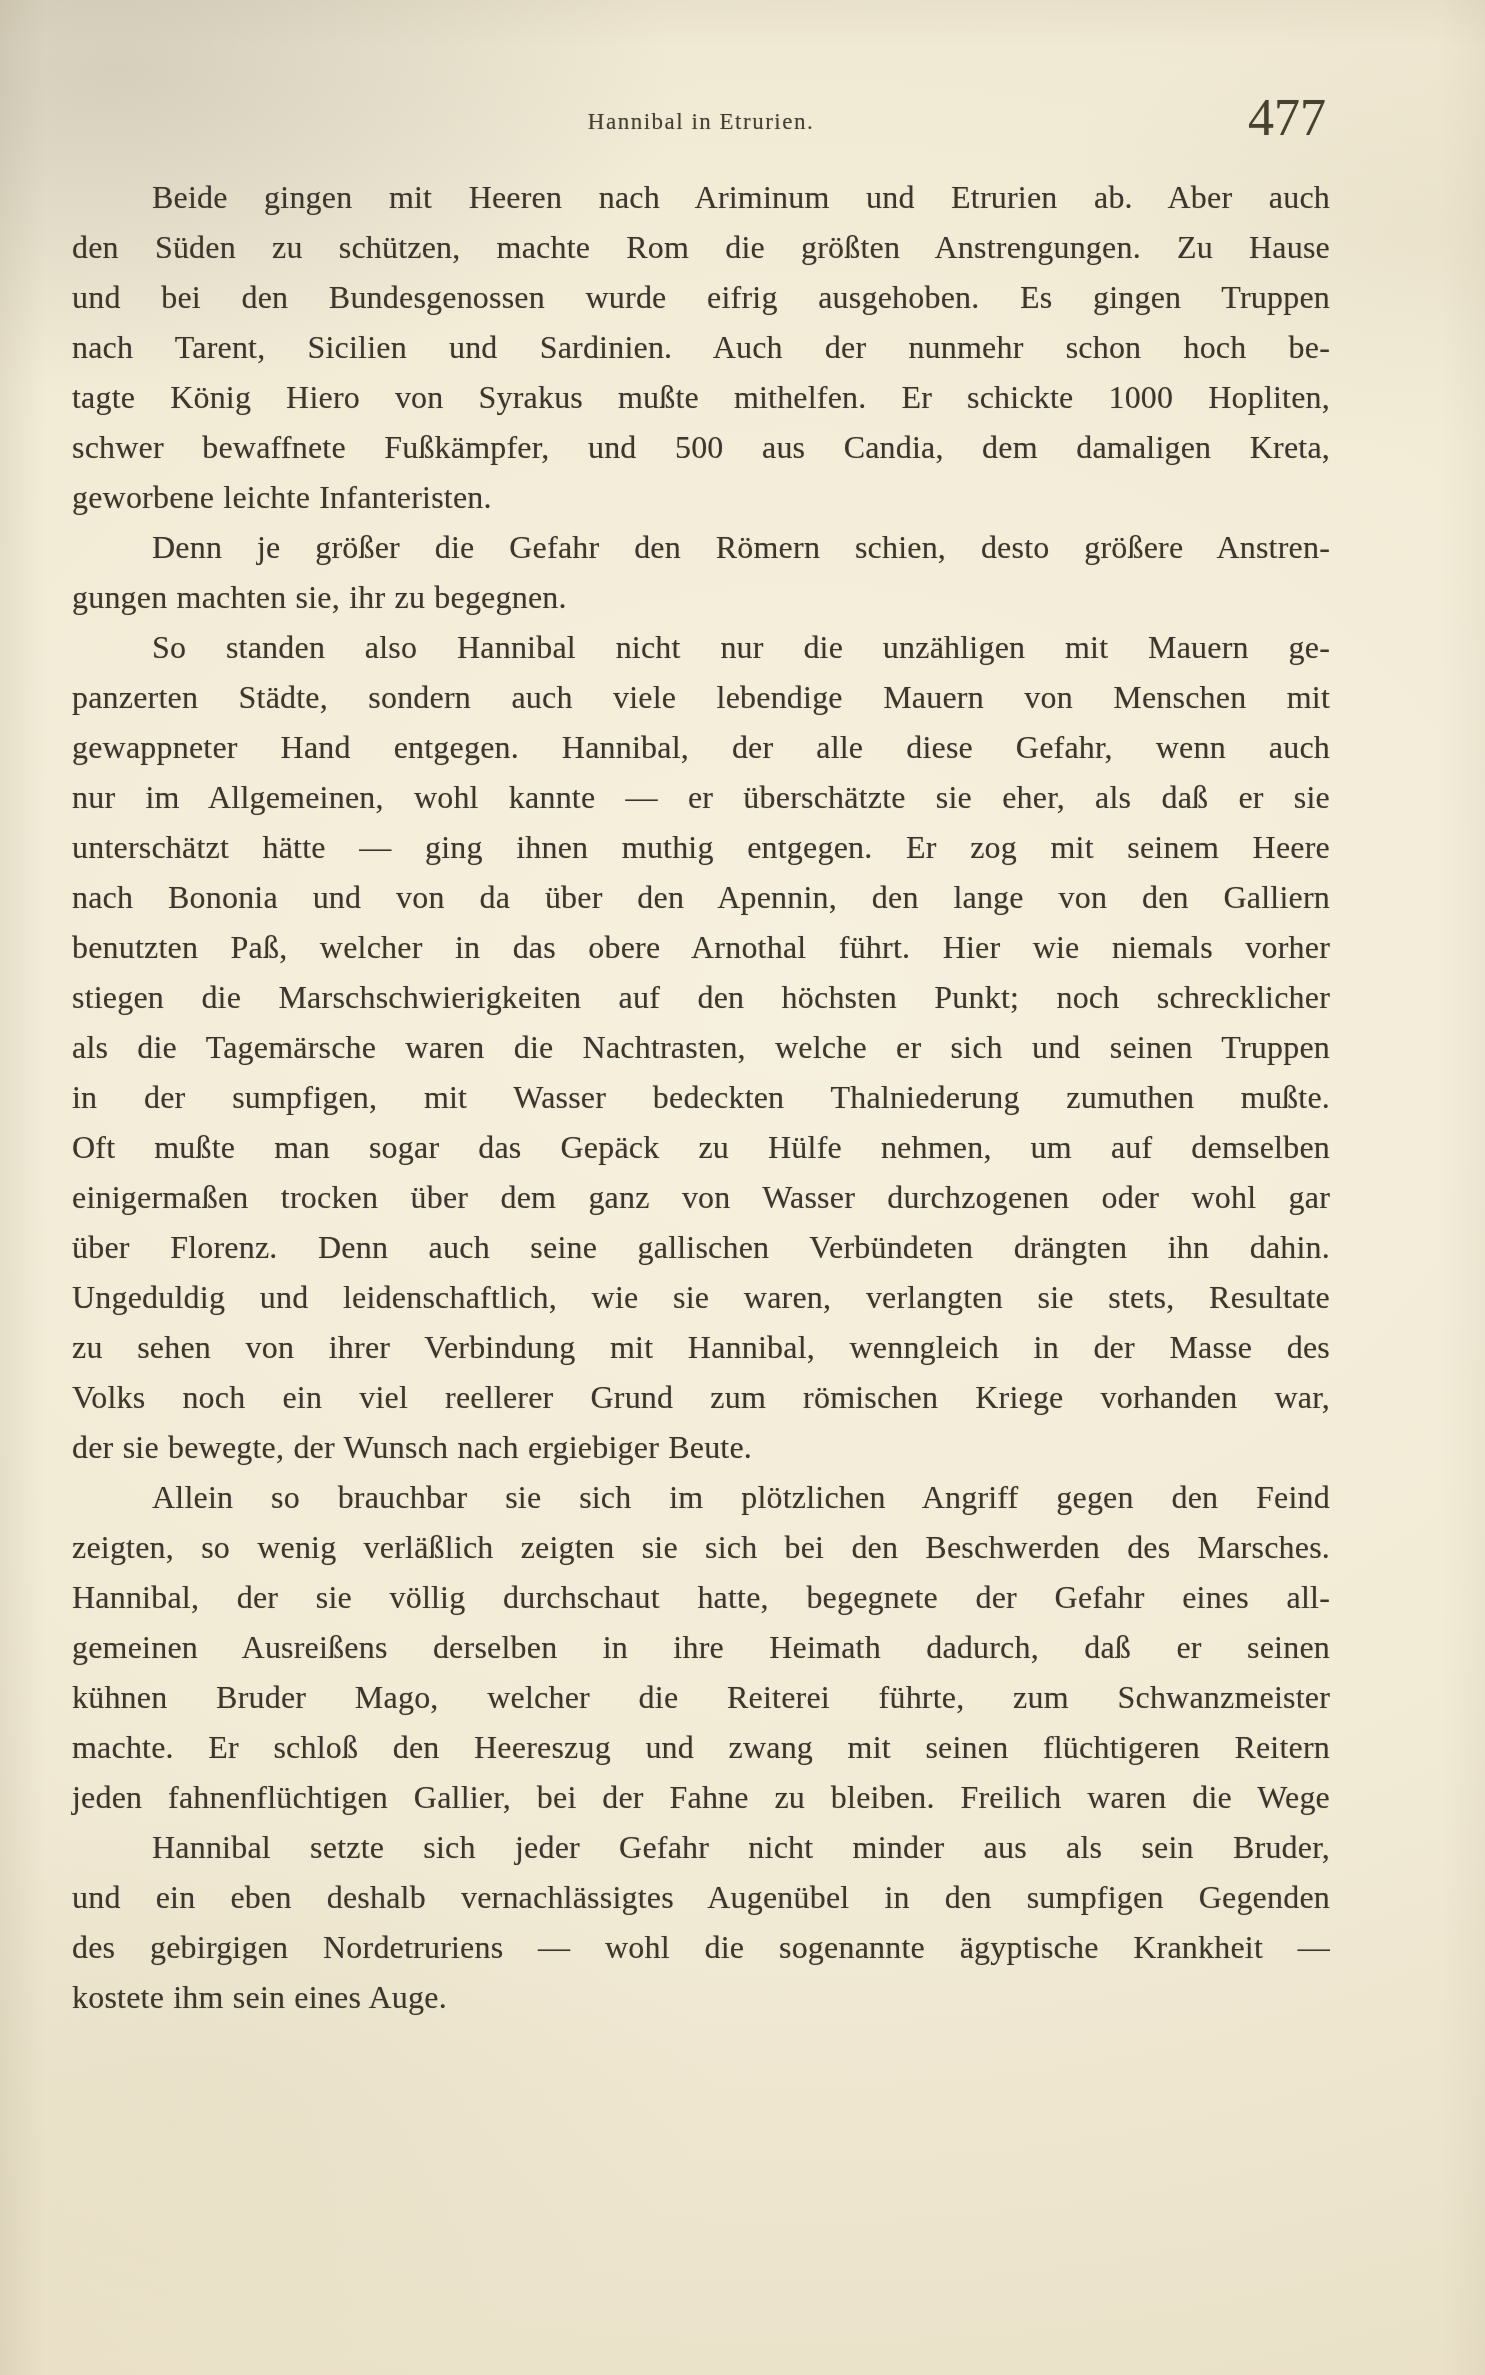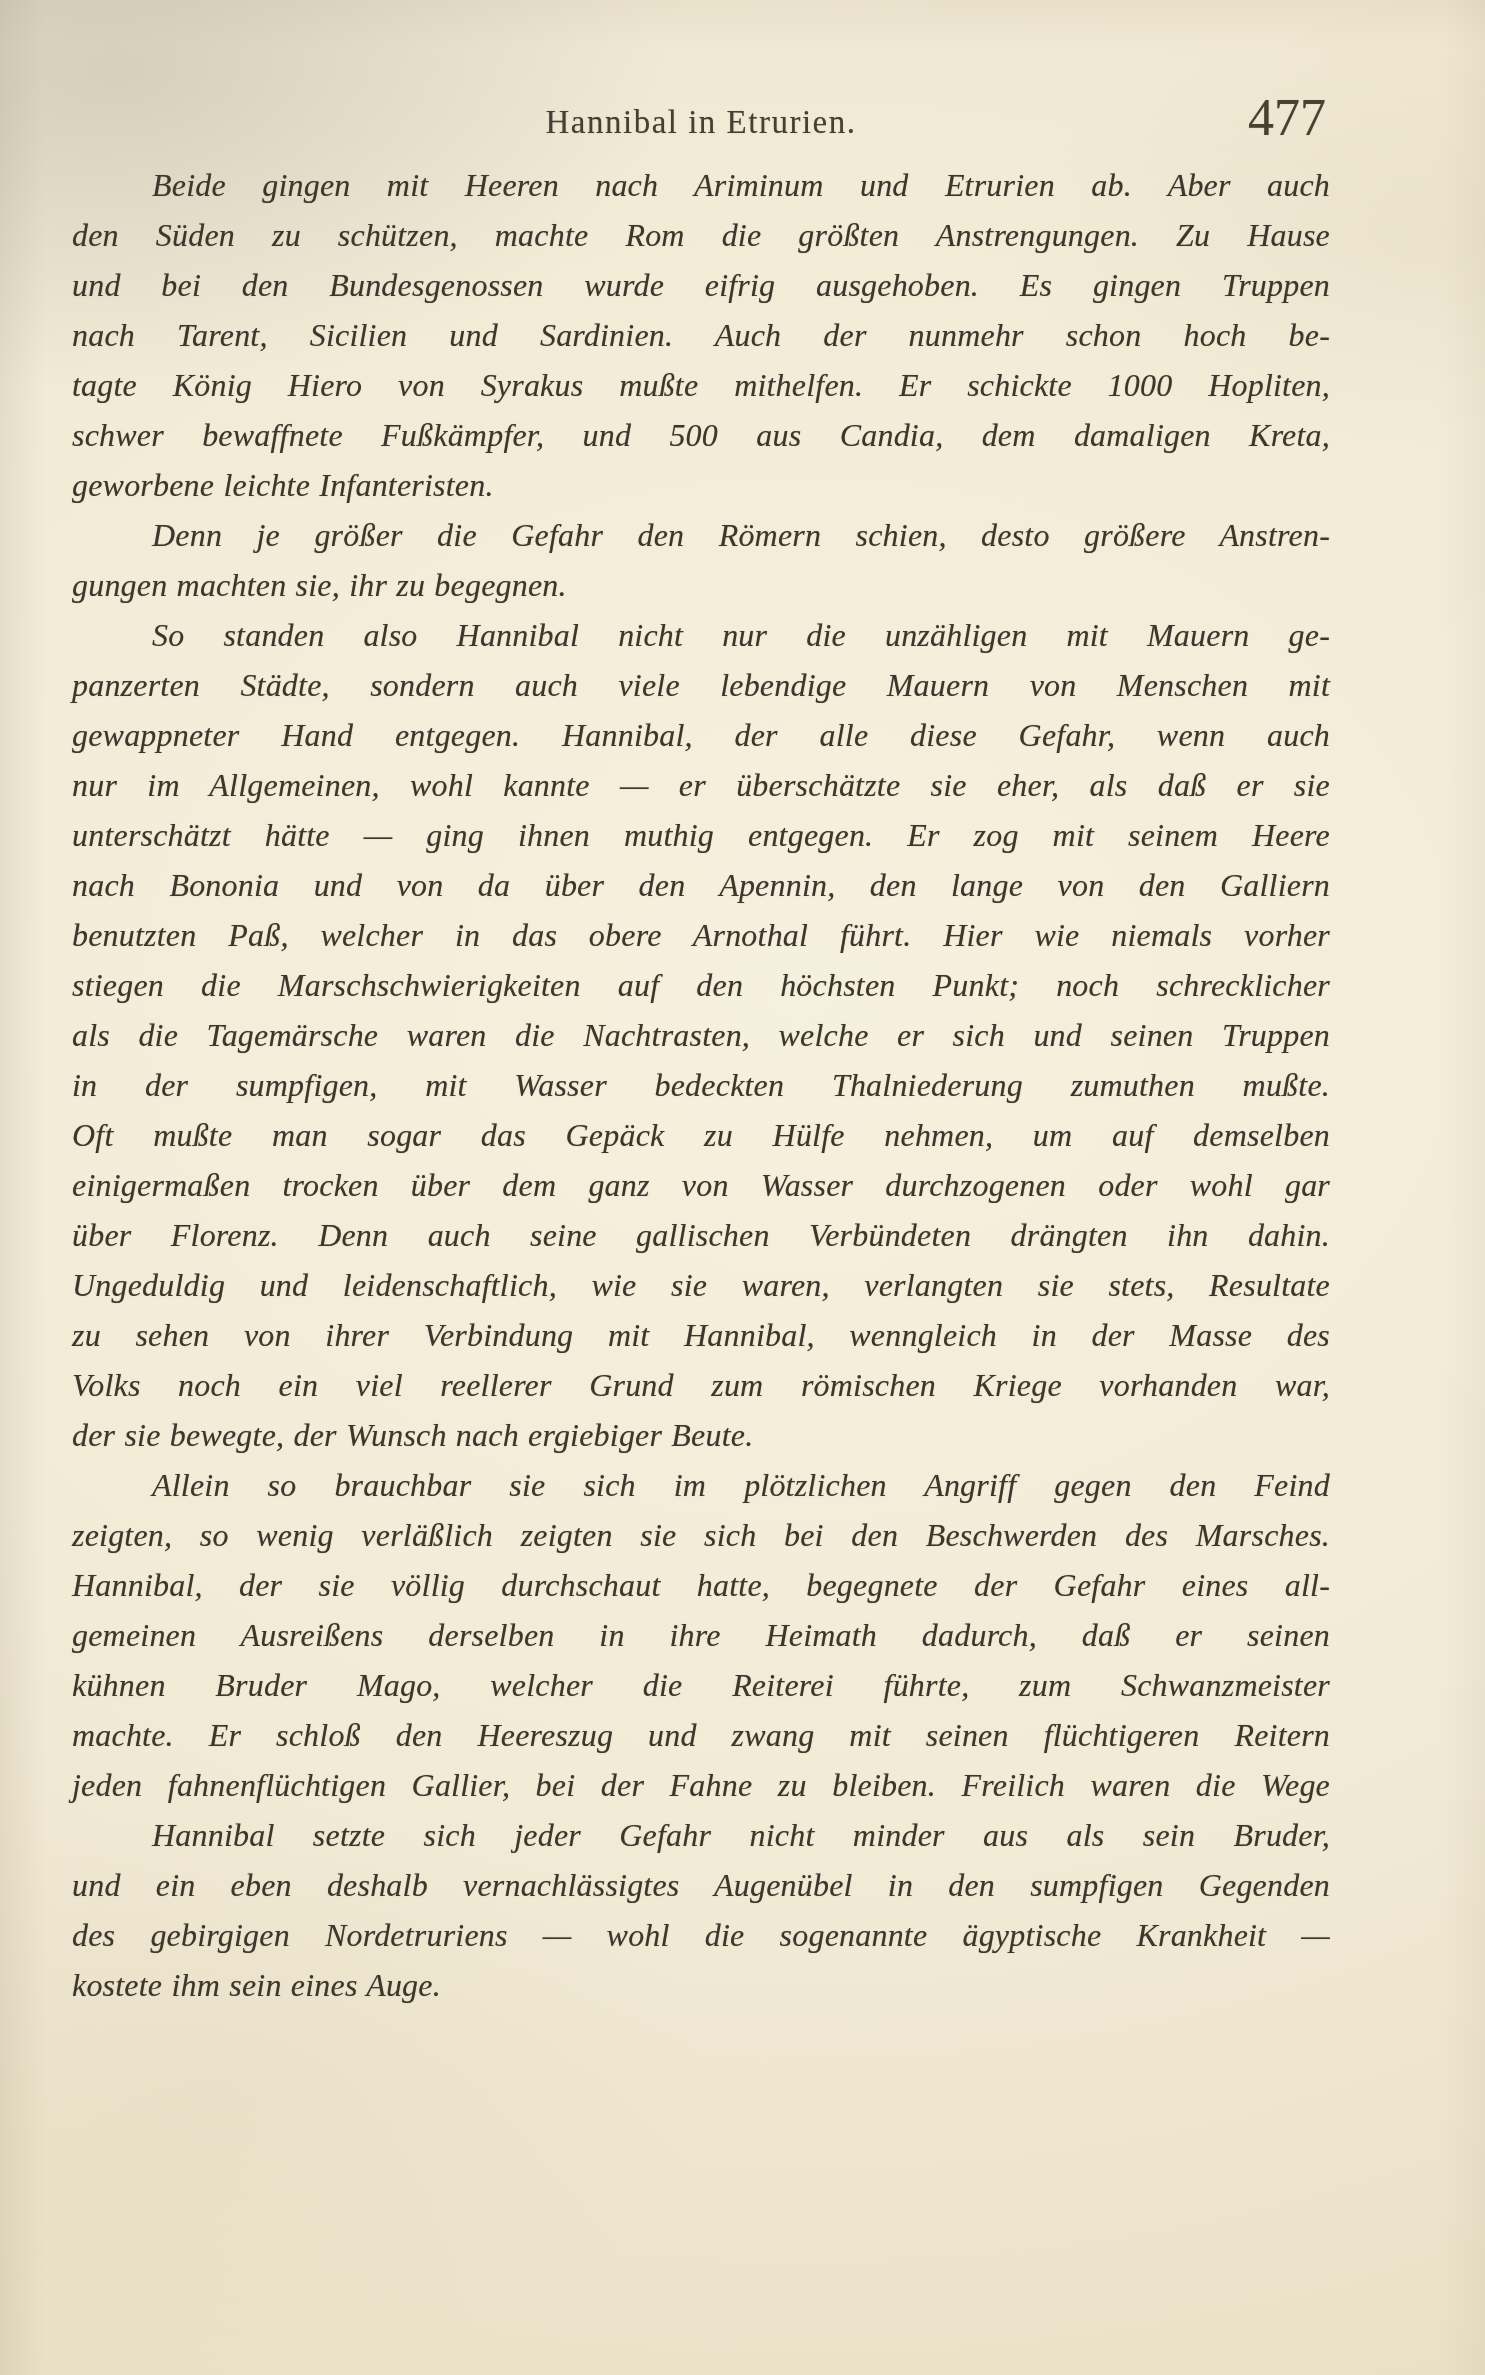--- a/index.html
+++ b/index.html
@@ -29,41 +29,40 @@
     left: 72px;
     width: 1258px;
     height: 58px;
   }
   .running-title {
     position: absolute;
     left: 0;
     right: 0;
     top: 8px;
     text-align: center;
-    font-size: 33px;
+    font-size: 23px;
     line-height: 44px;
     letter-spacing: 1.5px;
     color: #454034;
     text-shadow: 0 0 1px rgba(64,58,46,0.35);
   }
   .page-number {
     position: absolute;
     right: 4px;
     top: 0;
     font-size: 52px;
     line-height: 52px;
     color: #47412f;
     text-shadow: 0 0 1px rgba(64,58,46,0.3);
   }
   .text-block {
     position: absolute;
-    top: 160px;
+    top: 172px;
     left: 72px;
     width: 1258px;
-    font-style: italic;
   }
   .para { margin: 0; padding: 0; }
   .line {
     height: 50px;
     line-height: 50px;
     font-size: 32px;
     text-align: justify;
     text-align-last: justify;
     white-space: normal;
     letter-spacing: 0.2px;

